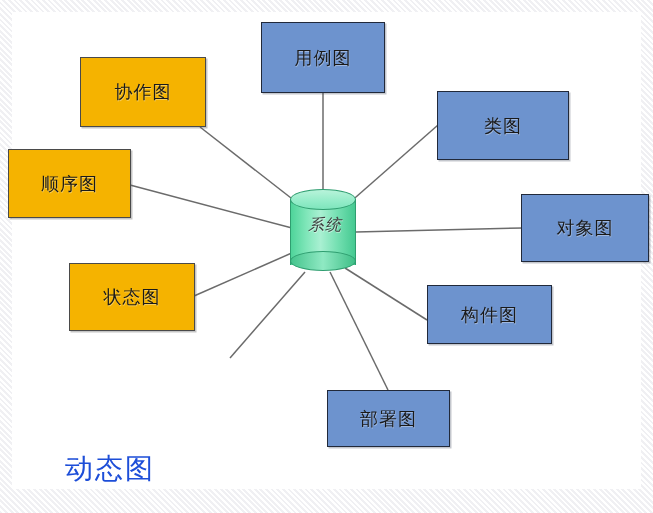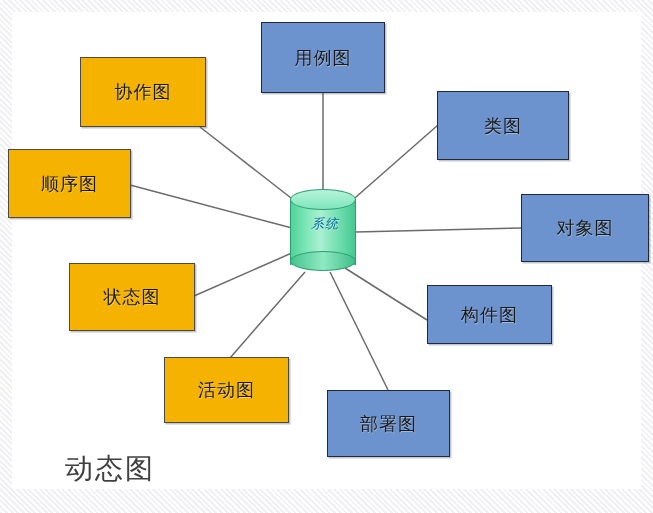--- a/index.html
+++ b/index.html
@@ -92,30 +92,30 @@
     border-radius: 50%;
     background: linear-gradient(to bottom, #b8f3da 0%, #93ecc8 60%, #7ee5bc 100%);
     border: 1.2px solid #2f9e70;
     box-sizing: border-box;
   }
   .cyl-label {
     position: absolute;
     left: 0; top: 26px;
     width: 70px;
     text-align: center;
-    font-size: 13px;
-    color: #0369a1;
+    font-size: 16px;
+    color: #404040;
     letter-spacing: 1px;
     font-style: italic;
     text-shadow: 0.6px 0.6px 0.5px rgba(255,255,255,0.5);
   }
   .caption {
     position: absolute;
     font-size: 28px;
-    color: #404040;
+    color: #1d4ed8;
     letter-spacing: 2px;
     white-space: nowrap;
   }
 </style>
 </head>
 <body>
 
 <div id="canvas">
 
   <div class="texture-frame"></div>
@@ -140,41 +140,38 @@
   </div>
 
   <div class="node dynamic" style="left:69px; top:263px; width:126px; height:68px;">
     <span>状态图</span>
   </div>
 
   <div class="node dynamic" style="left:8px; top:149px; width:123px; height:69px;">
     <span>顺序图</span>
   </div>
 
-  <div class="node dynamic" style="left:164px; top:357px; width:125px; height:66px;">
-    <span>活动图</span>
-  </div>
 
   <div class="node static" style="left:261px; top:22px; width:124px; height:71px;">
     <span>用例图</span>
   </div>
 
   <div class="node static" style="left:437px; top:91px; width:132px; height:69px;">
     <span>类图</span>
   </div>
 
   <div class="node static" style="left:521px; top:194px; width:128px; height:68px;">
     <span>对象图</span>
   </div>
 
   <div class="node static" style="left:427px; top:285px; width:125px; height:59px;">
     <span>构件图</span>
   </div>
 
-  <div class="node static" style="left:327px; top:390px; width:123px; height:67px;">
+  <div class="node static" style="left:327px; top:390px; width:123px; height:57px;">
     <span>部署图</span>
   </div>
 
   <div class="cylinder">
     <div class="cyl-body"></div>
     <div class="cyl-bottom"></div>
     <div class="cyl-top"></div>
     <div class="cyl-label">系统</div>
   </div>
 

